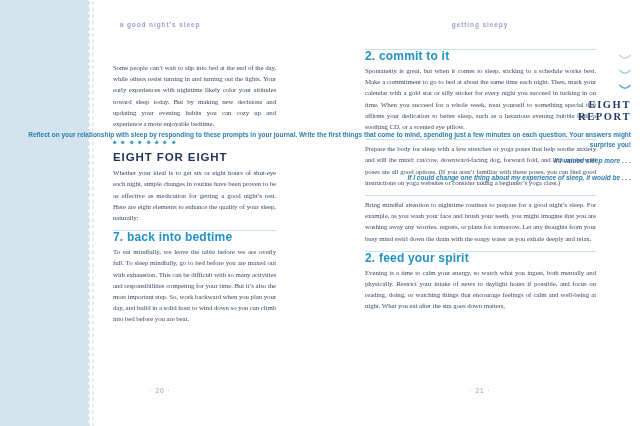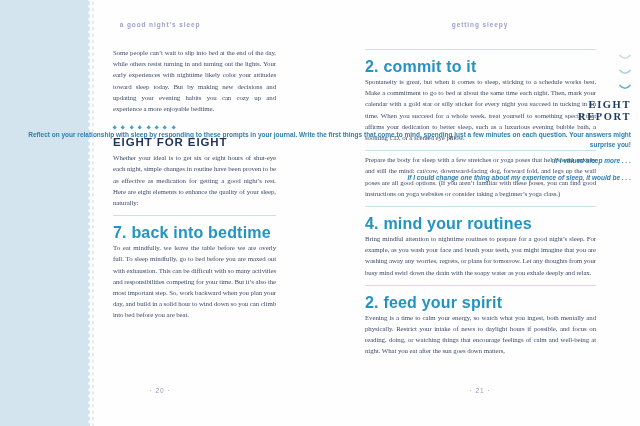--- a/index.html
+++ b/index.html
@@ -58,21 +58,21 @@
   .running-head.right{left:320px;}
   .page-num{
     position:absolute;top:387px;width:320px;text-align:center;
     font-family:"Liberation Sans",sans-serif;
     font-size:6.5px;letter-spacing:1px;color:#939db9;
   }
   .page-num.left{left:0;}
   .page-num.right{left:320px;}
 
   
-  .left-main{position:absolute;left:113px;top:0;width:163px;padding-top:47px;}
+  .left-main{position:absolute;left:113px;top:0;width:163px;padding-top:62px;}
   .right-main{position:absolute;left:365px;top:49px;width:231px;}
 
   p.body{
     margin:3px 0 0 0;
     font-size:6.9px;line-height:11.2px;letter-spacing:-0.1px;
     color:#3e4c69;text-align:justify;
   }
   .left-main p.intro{margin-top:0;}
 
   .ornaments{margin-top:11px;height:5px;display:flex;gap:5px;align-items:center;}
@@ -80,23 +80,23 @@
 
   .chapter-title{
     margin:6px 0 0 0;
     font-family:"Liberation Sans",sans-serif;font-weight:bold;
     font-size:11.5px;line-height:13px;letter-spacing:0.9px;
     color:#1e3458;
   }
   .rule{border:0;border-top:1px solid #c9e1ec;margin:7px 0 0 0;height:0;}
   .right-main .rule:first-child{margin-top:0;}
   .section-heading{
-    margin:11px 0 0 0;
+    margin:0 0 0 0;
     font-family:"Liberation Sans",sans-serif;font-weight:bold;
-    font-size:16px;line-height:12px;letter-spacing:0.2px;
+    font-size:12px;line-height:12px;letter-spacing:0.2px;
     color:#2493c1;
   }
 </style>
 </head>
 <body>
 
 <div class="spread">
 
   <div class="sidebar"></div>
   <div class="sidebar-edge"></div>
@@ -149,21 +149,20 @@
     <p class="body">To eat mindfully, we leave the table before we are overly full. To sleep mindfully, go to bed before you are maxed out with exhaustion. This can be difficult with so many activities and responsibilities competing for your time. But it’s also the most important step. So, work backward when you plan your day, and build in a solid hour to wind down so you can climb into bed before you are beat.</p>
   </div>
 
   <div class="right-main">
     <div class="rule"></div>
     <h2 class="section-heading">2. commit to it</h2>
     <p class="body">Spontaneity is great, but when it comes to sleep, sticking to a schedule works best. Make a commitment to go to bed at about the same time each night. Then, mark your calendar with a gold star or silly sticker for every night you succeed in tucking in on time. When you succeed for a whole week, treat yourself to something special that affirms your dedication to better sleep, such as a luxurious evening bubble bath, a soothing CD, or a scented eye pillow.</p>
     <div class="rule"></div>
     <p class="body">Prepare the body for sleep with a few stretches or yoga poses that help soothe anxiety and still the mind: cat/cow, downward-facing dog, forward fold, and legs up the wall poses are all good options. (If you aren’t familiar with these poses, you can find good instructions on yoga websites or consider taking a beginner’s yoga class.)</p>
     <div class="rule"></div>
-    <h2 class="section-heading">4. mind your routines</h2>
     <p class="body">Bring mindful attention to nighttime routines to prepare for a good night’s sleep. For example, as you wash your face and brush your teeth, you might imagine that you are washing away any worries, regrets, or plans for tomorrow. Let any thoughts from your busy mind swirl down the drain with the soapy water as you exhale deeply and relax.</p>
     <div class="rule"></div>
     <h2 class="section-heading">2. feed your spirit</h2>
     <p class="body">Evening is a time to calm your energy, so watch what you ingest, both mentally and physically. Restrict your intake of news to daylight hours if possible, and focus on reading, doing, or watching things that encourage feelings of calm and well-being at night. What you eat after the sun goes down matters,</p>
   </div>
 
   <div class="page-num left">· 20 ·</div>
   <div class="page-num right">· 21 ·</div>
 
 </div>

